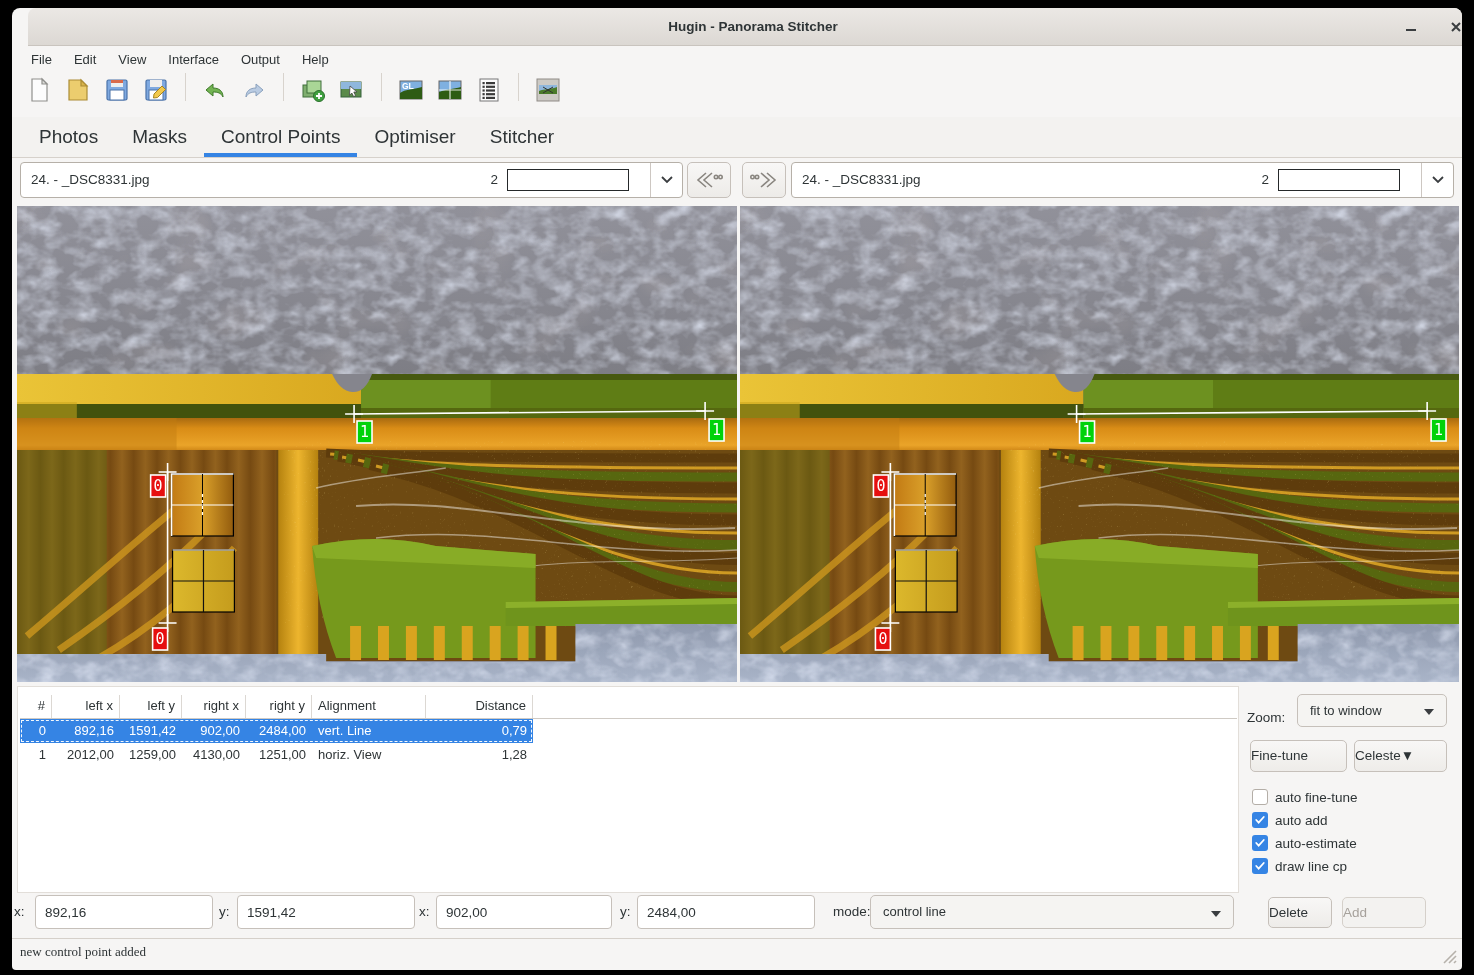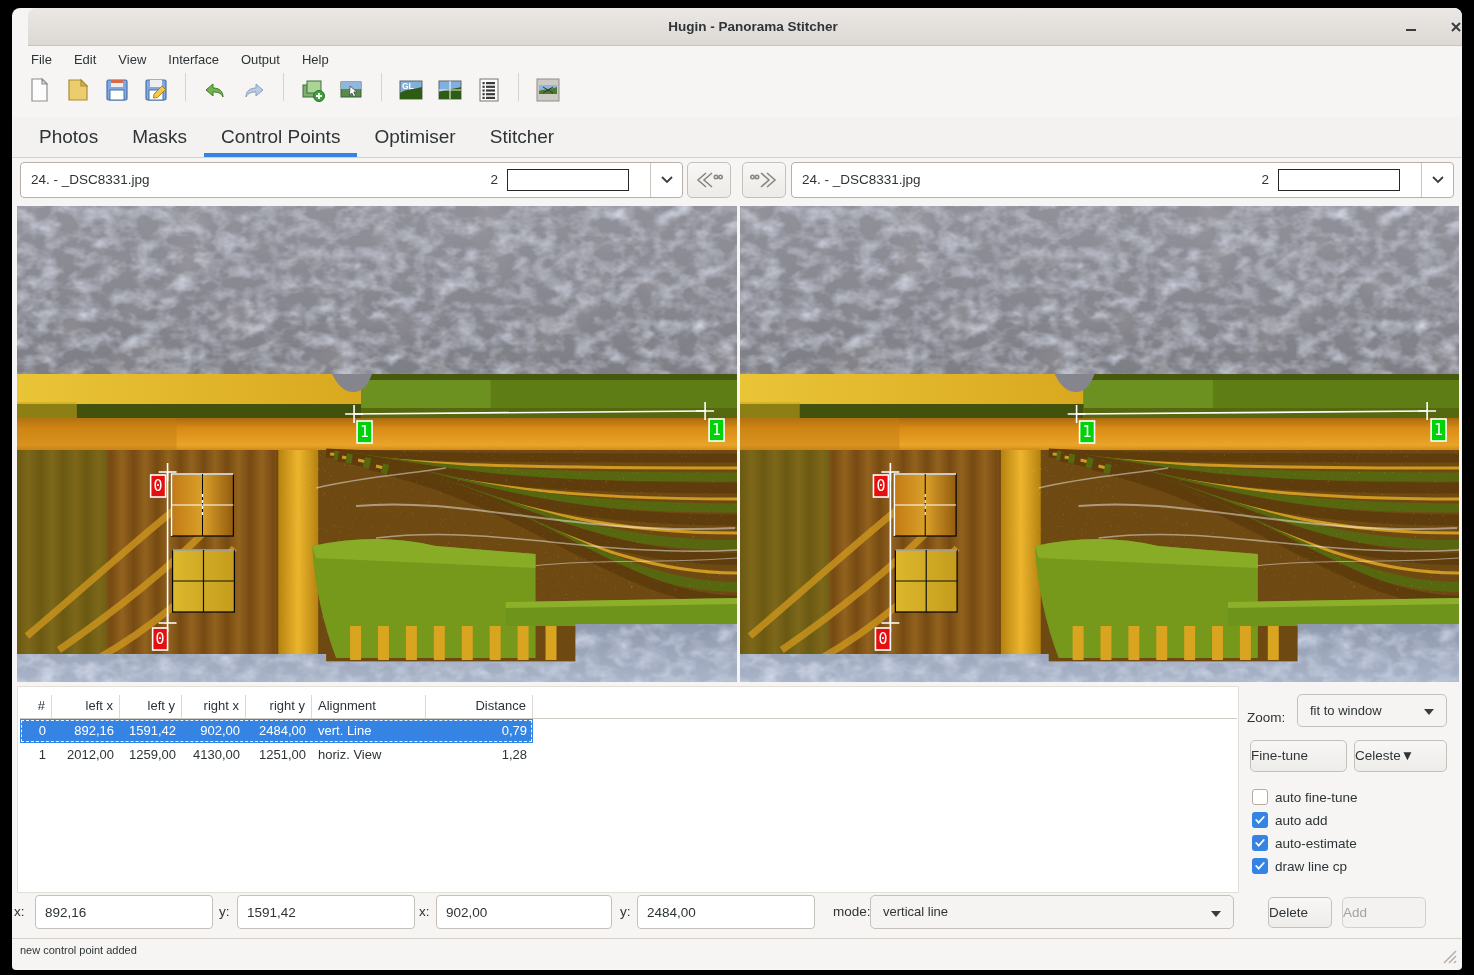--- a/index.html
+++ b/index.html
@@ -92,21 +92,21 @@
   .chklabel { font-size:13.5px; }
 
   
   .bfield { position:absolute; top:887px; height:34px; border:1px solid #c6c0ba; border-radius:4px;
     background:#fff; font-family:"Liberation Sans","DejaVu Sans",sans-serif; font-size:13.5px;
     padding-left:9px; color:#2e3436; }
   .blab { position:absolute; top:887px; line-height:34px; font-size:13.5px; }
 
   
   .statusline { position:absolute; left:0; top:930px; width:100%; height:1px; background:#d5d0ca; }
-  .status { position:absolute; left:8px; top:936px; font-size:11px; }
+  .status { position:absolute; left:8px; top:936px; font-size:13px;font-family:Liberation Serif, serif; }
   .grip { position:absolute; right:4px; bottom:2px; }
 </style>
 </head>
 <body>
 
 <svg width="0" height="0" style="position:absolute" aria-hidden="true">
   <defs>
     <linearGradient id="topg" x1="0" y1="0" x2="0" y2="1">
       <stop offset="0" stop-color="#91919a"></stop>
         <stop offset="0.6" stop-color="#86868e"></stop>
@@ -547,21 +547,21 @@
   <span class="blab" style="left:2px">x:</span>
   <input class="bfield" style="left: 23px; width: 178px;" value="892,16">
   <span class="blab" style="left:207px">y:</span>
   <input class="bfield" style="left: 225px; width: 178px;" value="1591,42">
   <span class="blab" style="left:407px">x:</span>
   <input class="bfield" style="left: 424px; width: 176px;" value="902,00">
   <span class="blab" style="left:608px">y:</span>
   <input class="bfield" style="left: 625px; width: 178px;" value="2484,00">
   <span class="blab" style="left:821px">mode:</span>
   <div class="dropdown" style="left:858px; top:887px; width:364px; height:34px">
-    <span class="dtext" style="line-height:32px">vertical line</span>
+    <span class="dtext" style="line-height:32px">control line</span>
     <span class="tri" style="top:15px"></span>
   </div>
   <div class="btn" style="left:1256px; top:889px; width:64px; height:31px; line-height:29px">Delete</div>
   <div class="btn disabled" style="left:1330px; top:889px; width:84px; height:31px; line-height:29px">Add</div>
 
   <div class="statusline"></div>
   <div class="status">new control point added</div>
   <div class="grip">
     <svg width="20" height="20" viewBox="0 0 20 20">
         <g stroke="#b6b1ab" stroke-width="1.6">

